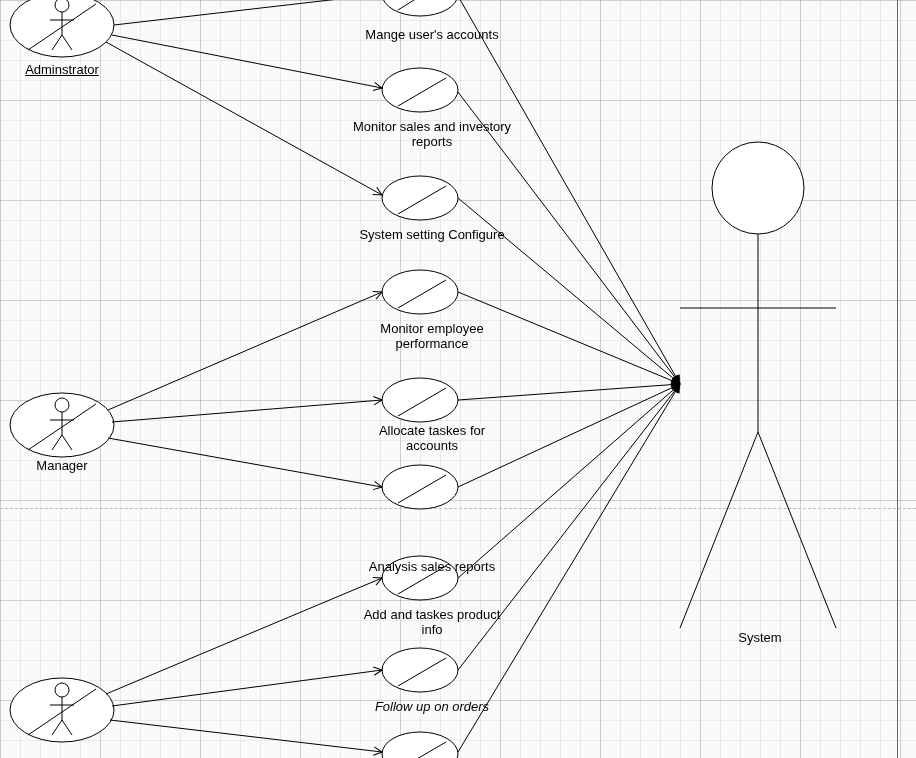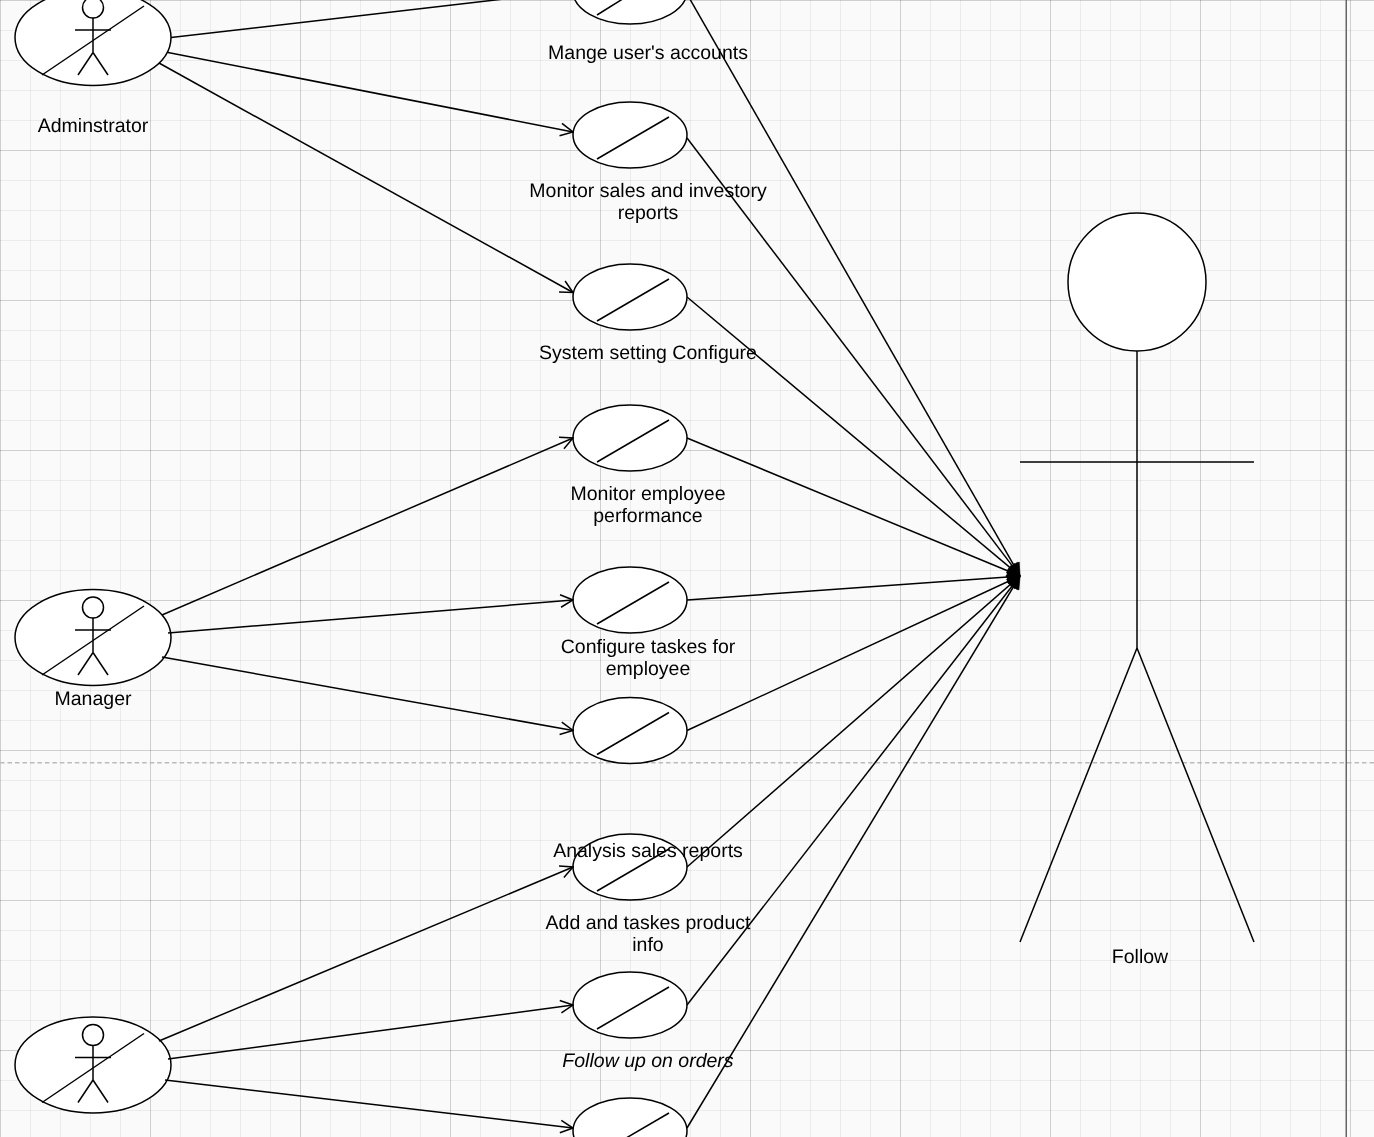--- a/index.html
+++ b/index.html
@@ -170,25 +170,25 @@
     <line x1="458" y1="198" x2="680" y2="384" marker-end="url(#filled-arrow)"></line>
     <line x1="458" y1="292" x2="680" y2="384" marker-end="url(#filled-arrow)"></line>
     <line x1="458" y1="400" x2="680" y2="384" marker-end="url(#filled-arrow)"></line>
     <line x1="458" y1="487" x2="680" y2="384" marker-end="url(#filled-arrow)"></line>
     <line x1="458" y1="578" x2="680" y2="384" marker-end="url(#filled-arrow)"></line>
     <line x1="458" y1="670" x2="680" y2="384" marker-end="url(#filled-arrow)"></line>
     <line x1="458" y1="752" x2="680" y2="384" marker-end="url(#filled-arrow)"></line>
   </g>
 </svg>
 
-<div class="actor-label" style="left:62px; top:76px;">Adminstrator</div>
+<div class="actor-label" style="left:62px; top:62px;text-decoration:underline;">Adminstrator</div>
 <div class="actor-label" style="left:62px; top:458px;">Manager</div>
 <div class="actor-label" style="left:62px; top:744px;margin-top:42px;">Employee</div>
-<div class="actor-label" style="left:760px; top:630px;">Follow</div>
+<div class="actor-label" style="left:760px; top:630px;">System</div>
 
 <div class="uc-label" style="left:420px; top:28px;">Mange user's accounts</div>
 <div class="uc-label" style="left:420px; top:120px;">Monitor sales and investory reports</div>
 <div class="uc-label" style="left:420px; top:228px;">System setting Configure</div>
 <div class="uc-label" style="left:420px; top:322px;">Monitor employee performance</div>
-<div class="uc-label" style="left:420px; top:424px;">Configure taskes for employee</div>
+<div class="uc-label" style="left:420px; top:424px;">Allocate taskes for accounts</div>
 <div class="uc-label" style="left:420px; top:516px;margin-top:44px;">Analysis sales reports</div>
 <div class="uc-label" style="left:420px; top:608px;">Add and taskes product info</div>
 <div class="uc-label" style="left:420px; top:700px;font-style:italic;">Follow up on orders</div>
 
 </body></html>

